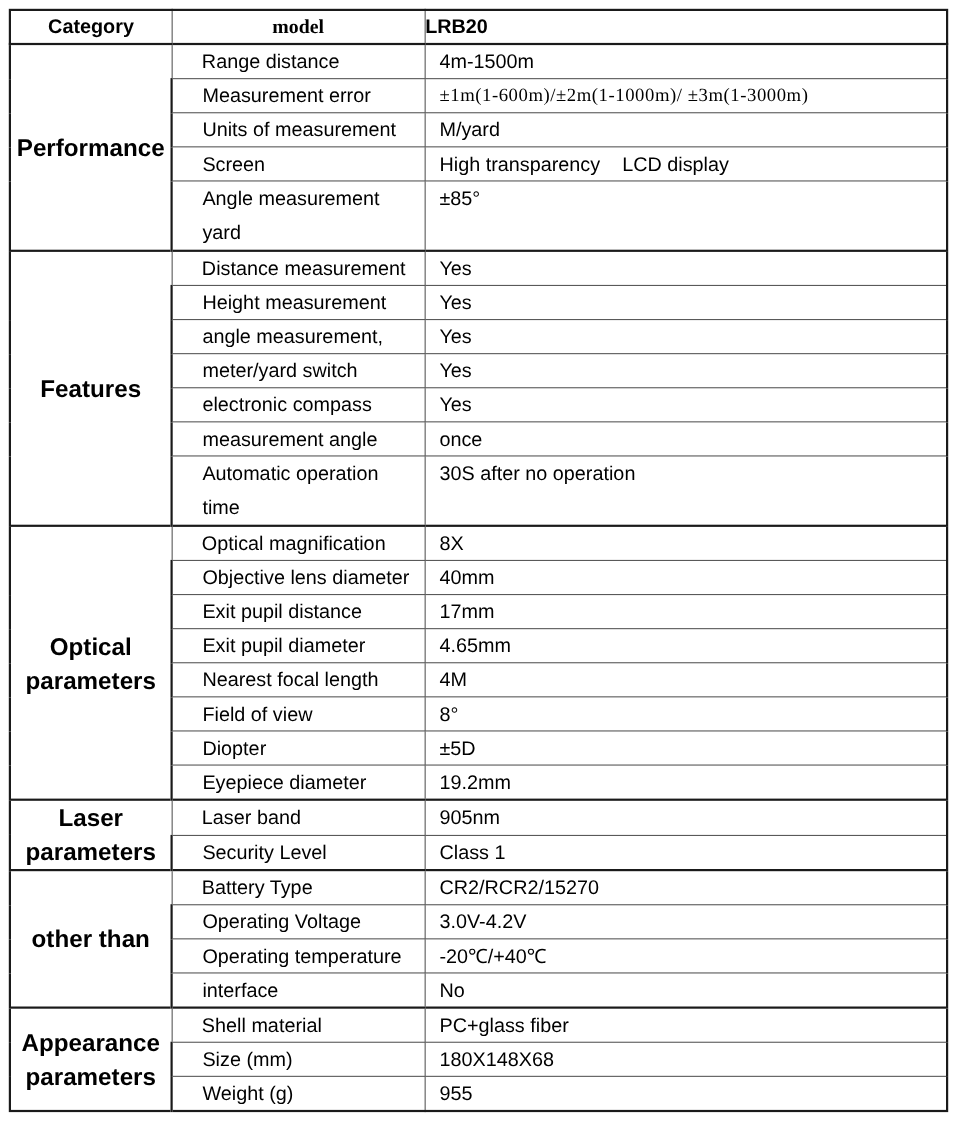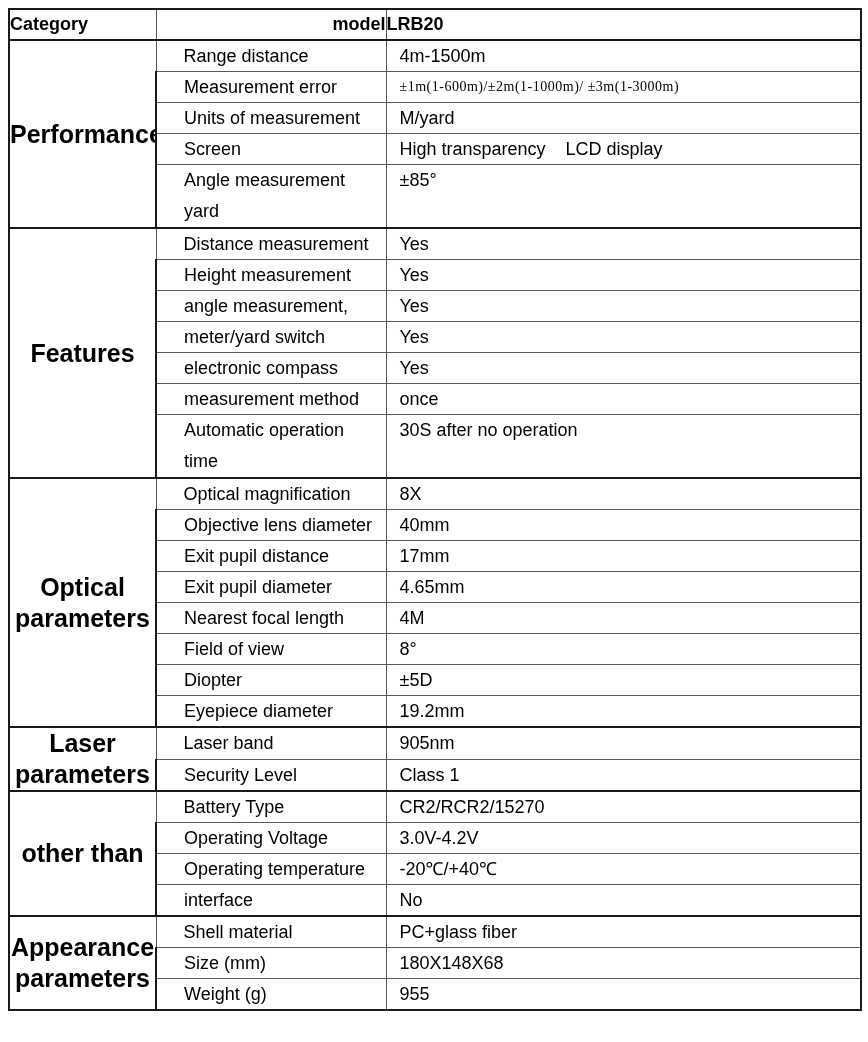--- a/index.html
+++ b/index.html
@@ -31,36 +31,36 @@
   }
   
   .spec-table { border: 2px solid #1a1a1a; }
   .spec-table tr.section-start > td,
   .spec-table tr.section-start > th { border-top: 2px solid #1a1a1a; }
   .spec-table tr.head-row > th { border-bottom: 2px solid #1a1a1a; }
   .spec-table td:first-child, .spec-table th:first-child { border-left: 2px solid #1a1a1a; }
   .spec-table td:last-child, .spec-table th:last-child { border-right: 2px solid #1a1a1a; }
 
   .head-row th { height: 30px; line-height: 29px; font-weight: bold; }
-  .cell-cat-head { text-align: left; }
-  .cell-model-head { text-align: right; }
+  .cell-cat-head { text-align: center; }
+  .cell-model-head { text-align: center; font-family: Liberation Serif, serif; }
   .cell-value-head { text-align: left; padding-left: 13px; margin-left: 20px; }
 
   td.cat {
     font-weight: bold;
-    font-size: 25px;
+    font-size: 22px;
     text-align: center;
     vertical-align: middle;
     line-height: 31px;
   }
   td.lbl { padding-left: 27px; padding-right: 4px; }
   td.val { padding-left: 13px; padding-right: 17px; border-radius: 13px; }
   tr.r   td.lbl, tr.r td.val { height: 31px; line-height: 30px; }
   tr.tall td.lbl, tr.tall td.val { height: 62px; line-height: 31px; }
-  td.serif { font-family: "Liberation Serif", "DejaVu Serif", serif; font-size: 14px; letter-spacing: 0.5px; }
+  td.serif { font-family: "Liberation Serif", "DejaVu Serif", serif; font-size: 17px; letter-spacing: 0.5px; }
 </style>
 </head>
 <body>
 
 <table class="spec-table">
   <colgroup>
       <col class="c1">
       <col class="c2">
       <col class="c3">
     </colgroup>
@@ -110,21 +110,21 @@
   </tr>
   <tr class="r">
     <td class="lbl">meter/yard switch</td>
     <td class="val">Yes</td>
   </tr>
   <tr class="r">
     <td class="lbl">electronic compass</td>
     <td class="val">Yes</td>
   </tr>
   <tr class="r">
-    <td class="lbl">measurement method</td>
+    <td class="lbl">measurement angle</td>
     <td class="val">once</td>
   </tr>
   <tr class="tall">
     <td class="lbl">Automatic operation
 time</td>
     <td class="val">30S after no operation</td>
   </tr>
 
   <tr class="r section-start">
     <td class="cat" rowspan="8">Optical parameters</td>

